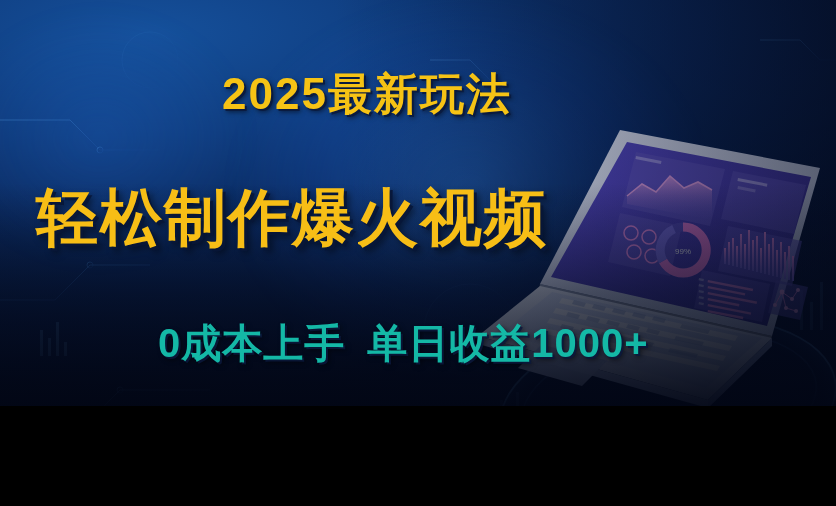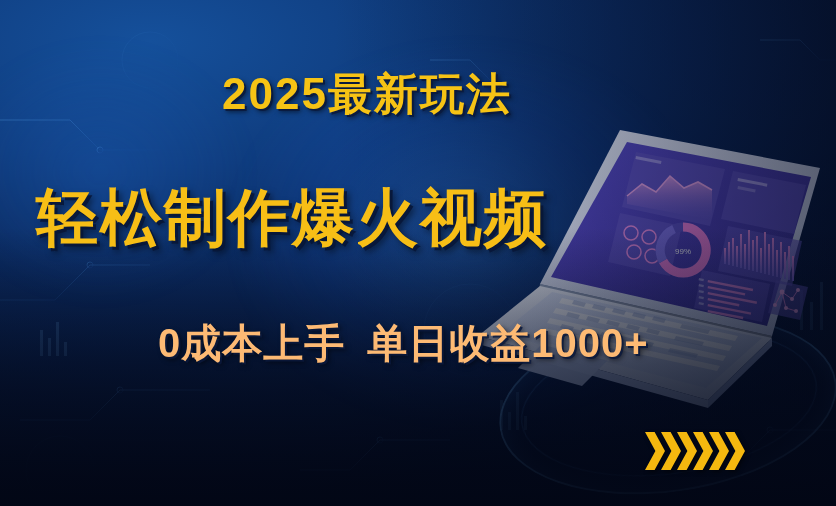--- a/index.html
+++ b/index.html
@@ -1,18 +1,18 @@
 <!DOCTYPE html>
 <html><head>
 <meta charset="utf-8">
 <style>
   html,body{margin:0;padding:0;background:#000;}
   #stage{
     position:relative;
-    width:836px;height:506px;
+    width:836px;height:406px;
     overflow:hidden;
     font-family:"Liberation Sans","DejaVu Sans",sans-serif;
     background:#071a3d;
   }
   
   .bg-base{
     position:absolute;inset:0;
     background:
       radial-gradient(120% 90% at 18% 8%, #15509b 0%, #0f3c7e 28%, #0b2a60 52%, #07183c 78%, #040e26 100%);
   }
@@ -81,21 +81,21 @@
     color:#f7be16;
     letter-spacing:2px;
     text-shadow:
        3px 3px 0 rgba(8,22,55,.9),
        5px 5px 7px rgba(0,0,0,.5);
     margin-left: 22px;
   }
   #line3{
     left:158px;top:316px;
     font-size:40px;
-    color:#fdba74;
+    color:#14b8a6;
     letter-spacing:1px;
   }
   #line3 .gap{display:inline-block;width:22px;}
   
   #chevrons{
     position:absolute;left:645px;top:432px;
     display:flex;align-items:center;
     filter:drop-shadow(2px 2px 2px rgba(0,0,0,.5));
   }
   .chev{

